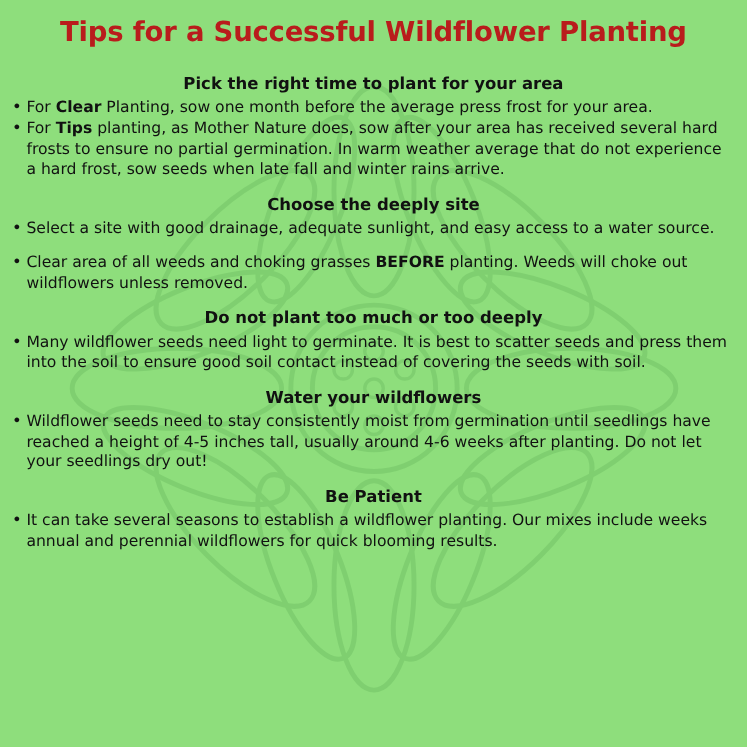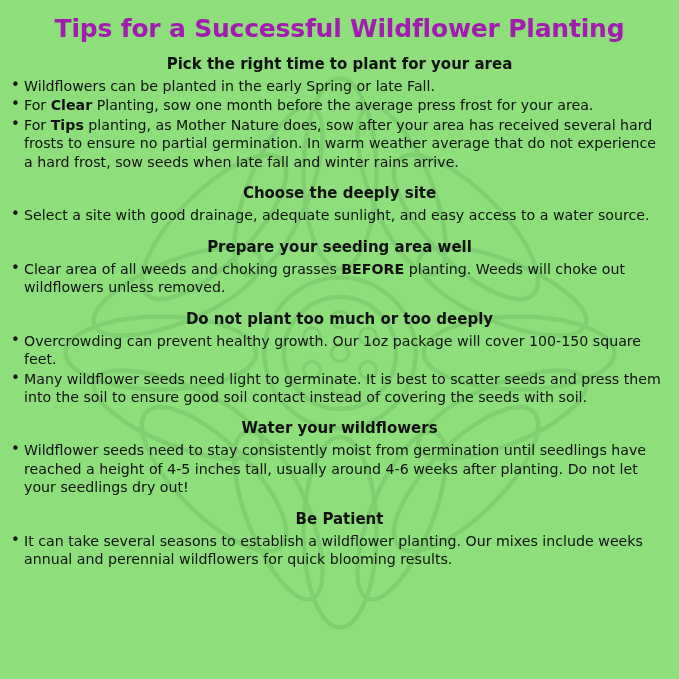--- a/index.html
+++ b/index.html
@@ -36,22 +36,22 @@
   #content {
     position: relative;
     z-index: 1;
     padding: 14px 10px 8px 10px;
     box-sizing: border-box;
   }
   h1.title {
     font-size: 25px;
     font-weight: bold;
     text-align: center;
-    margin: 0 0 12px 0;
-    color: #a21caf;
+    margin: 0 0 24px 0;
+    color: #b91c1c;
     letter-spacing: -0.2px;
   }
   h2.section {
     font-size: 15px;
     font-weight: bold;
     text-align: center;
     margin: 0 0 4px 0;
     color: #111111;
   }
   .section-block {
@@ -122,55 +122,48 @@
     </g>
   </svg>
 
   <div id="content">
     <h1 class="title">Tips for a Successful Wildflower Planting</h1>
 
     <div class="section-block">
       <h2 class="section">Pick the right time to plant for your area</h2>
       <ul class="bullets">
         <li>
-          <span>Wildflowers can be planted in the early Spring or late Fall.</span>
-        </li>
-        <li>
           <span>For </span><span class="b">Clear</span><span> Planting, sow one month before the average press frost for your area.</span>
         </li>
         <li>
           <span>For </span><span class="b">Tips</span><span> planting, as Mother Nature does, sow after your area has received several hard frosts to ensure no partial germination. In warm weather average that do not experience a hard frost, sow seeds when late fall and winter rains arrive.</span>
         </li>
       </ul>
     </div>
 
     <div class="section-block spacer-top">
       <h2 class="section">Choose the deeply site</h2>
       <ul class="bullets">
         <li>
           <span>Select a site with good drainage, adequate sunlight, and easy access to a water source.</span>
         </li>
       </ul>
     </div>
 
     <div class="section-block spacer-top">
-      <h2 class="section">Prepare your seeding area well</h2>
       <ul class="bullets">
         <li>
           <span>Clear area of all weeds and choking grasses </span><span class="b">BEFORE</span><span> planting. Weeds will choke out wildflowers unless removed.</span>
         </li>
       </ul>
     </div>
 
     <div class="section-block spacer-top">
       <h2 class="section">Do not plant too much or too deeply</h2>
       <ul class="bullets">
-        <li>
-          <span>Overcrowding can prevent healthy growth. Our 1oz package will cover 100-150 square feet.</span>
-        </li>
         <li>
           <span>Many wildflower seeds need light to germinate. It is best to scatter seeds and press them into the soil to ensure good soil contact instead of covering the seeds with soil.</span>
         </li>
       </ul>
     </div>
 
     <div class="section-block spacer-top">
       <h2 class="section">Water your wildflowers</h2>
       <ul class="bullets">
         <li>

